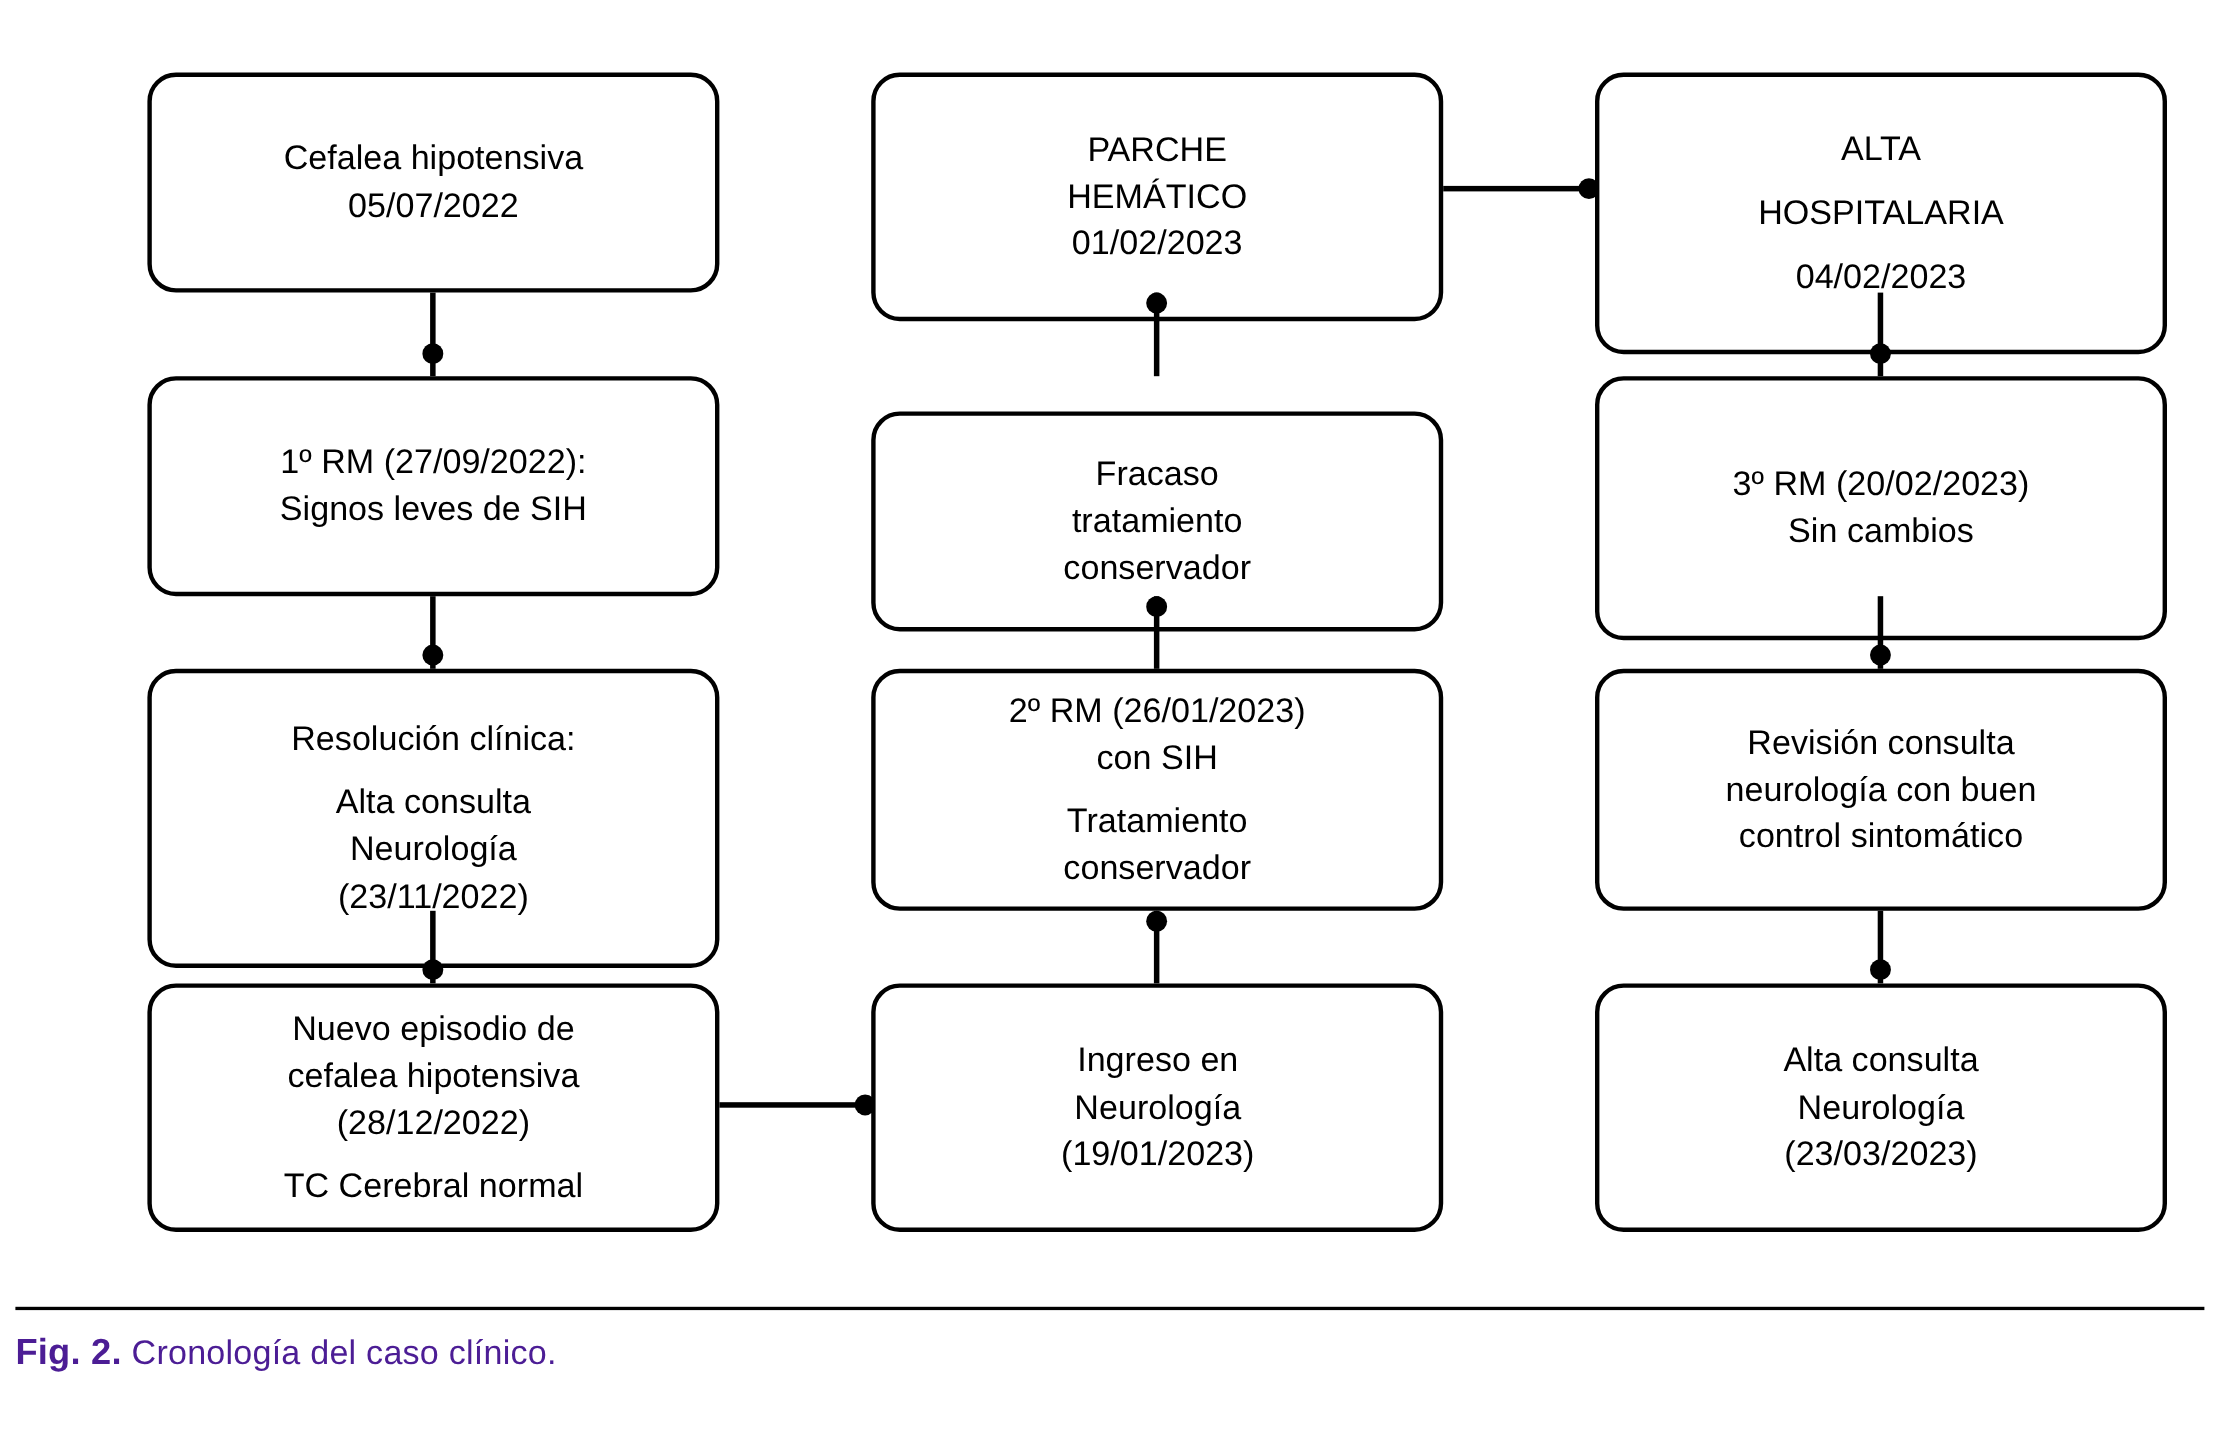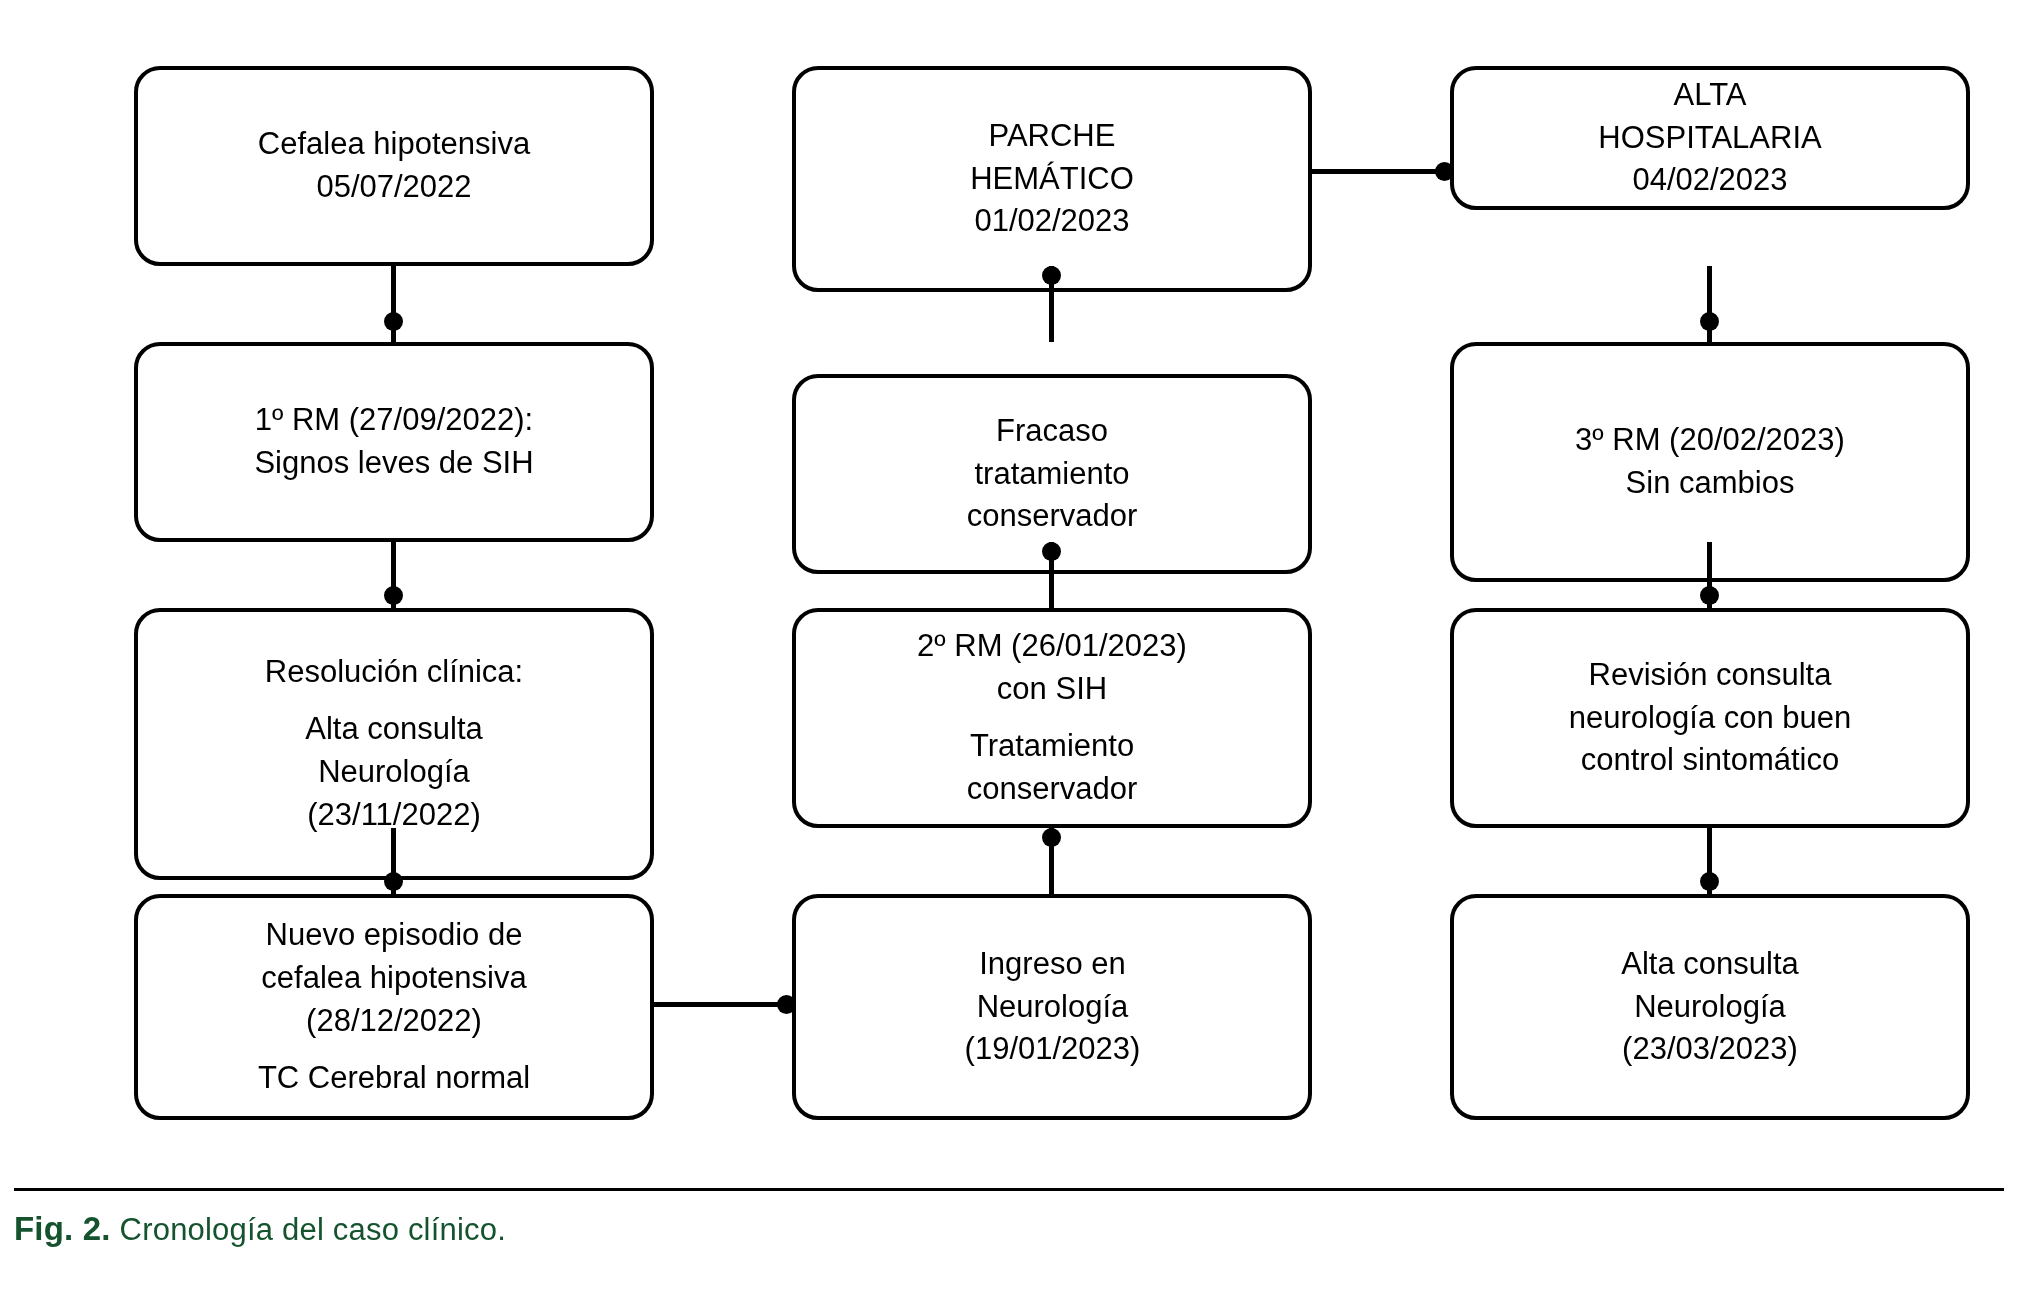--- a/index.html
+++ b/index.html
@@ -75,21 +75,21 @@
     top: 1188px;
     width: 1990px;
     height: 3px;
     background: #000000;
   }
   #caption {
     position: absolute;
     left: 14px;
     top: 1210px;
     font-size: 31px;
-    color: #14532d;
+    color: #4c1d95;
     letter-spacing: 0.2px;
   }
   #caption .fig-label {
     font-weight: bold;
     font-size: 33px;
   }
   #caption .fig-text {
     font-weight: normal;
   }
 </style>
@@ -167,21 +167,21 @@
 
   <div class="node" style="left:792px; top:894px; height:226px;padding-left:15px;">
     <span class="line">Ingreso en</span>
     <span class="line">Neurología</span>
     <span class="line">(19/01/2023)</span>
   </div>
 
   <div class="hline" style="left:1312px; top:169px; width:148px;"></div>
   <div class="dot" style="left:1435px; top:162px;"></div>
 
-  <div class="node" style="left:1450px; top:66px; height:144px;">
+  <div class="node" style="left:1450px; top:66px; height:256px;gap:16px;">
     <span class="line">ALTA</span>
     <span class="line">HOSPITALARIA</span>
     <span class="line">04/02/2023</span>
   </div>
 
   <div class="vline" style="left:1707px; top:266px; height:76px;"></div>
   <div class="dot" style="left:1700px; top:312px;"></div>
 
   <div class="node" style="left:1450px; top:342px; height:240px;">
     <span class="line">3º RM (20/02/2023)</span>

